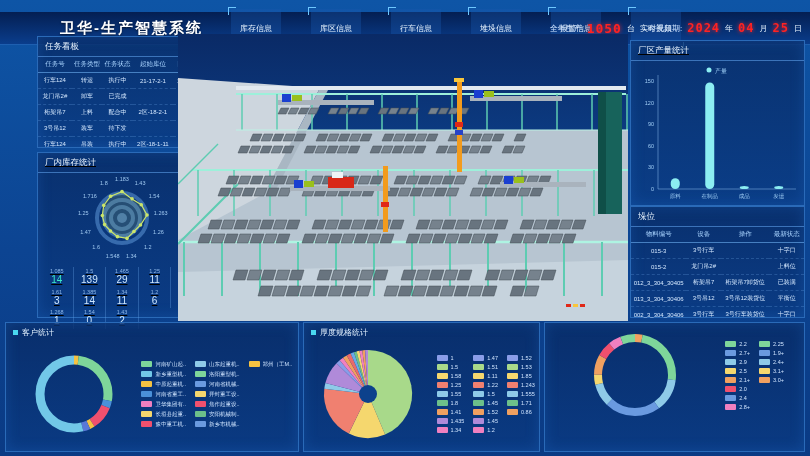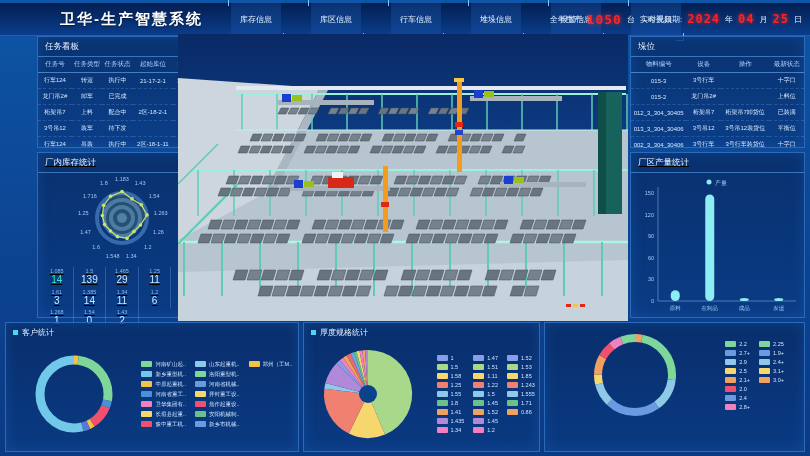--- a/index.html
+++ b/index.html
@@ -1,20 +1,20 @@
 <!DOCTYPE html>
 <html><head>
 <meta charset="utf-8">
 <style>
   html,body{margin:0;padding:0;background:#082f68;}
   body{width:810px;height:456px;position:relative;overflow:hidden;
        font-family:"Liberation Sans",sans-serif;
        background:linear-gradient(180deg,#0e55a6 0%,#0c4492 55%,#0a3a84 100%);}
   
-  .header{position:absolute;left:0;top:3px;right:0;height:32px;
+  .header{position:absolute;left:0;top:12px;right:0;height:32px;
           background:linear-gradient(180deg,#041f52,#0a3d8c);
           border-bottom:1px solid #1e5fb0;display:flex;align-items:center;}
   .app-title{margin-left:60px;font-size:15px;font-weight:bold;color:#ffffff;
              letter-spacing:2px;text-shadow:0 1px 2px rgba(0,0,0,.6);white-space:nowrap;}
   .nav{display:flex;gap:30px;margin-left:28px;}
   .nav-btn{position:relative;padding:14px 9px;font-size:8px;color:#e8f4ff;cursor:pointer;
            background:rgba(25,90,175,.35);white-space:nowrap;}
   .nav-btn::before{content:"";position:absolute;left:-3px;top:-2px;width:7px;height:7px;
            border-left:1px solid #6fc8ff;border-top:1px solid #6fc8ff;}
   .nav-btn::after{content:"";position:absolute;right:-3px;bottom:-2px;width:7px;height:7px;
@@ -522,73 +522,20 @@
     <rect x="277" y="88" width="8" height="5" fill="#e02818"></rect>
     <rect x="277" y="96" width="8" height="5" fill="#2743c8"></rect>
     <rect x="205" y="132" width="5" height="66" fill="#f29b1d"></rect>
     <rect x="203" y="168" width="8" height="5" fill="#e02818"></rect>
     <rect x="388" y="270" width="5" height="3" fill="#e02818"></rect>
     <rect x="395" y="270" width="5" height="3" fill="#f8c63c"></rect>
     <rect x="402" y="270" width="5" height="3" fill="#e02818"></rect>
   </svg>
 
 <div class="right-col">
-  <div class="panel p-slots">
-    <div class="panel-h">垛位</div>
-    <div id="slotTable">
-        <table>
-          <colgroup>
-            <col style="width: 32%;">
-            <col style="width: 20%;">
-            <col style="width: 28%;">
-            <col style="width: 20%;">
-          </colgroup>
-          <thead>
-            <tr>
-              <th>物料编号</th>
-              <th>设备</th>
-              <th>操作</th>
-              <th>最新状态</th>
-            </tr>
-          </thead>
-          <tbody>
-            <tr>
-              <td>015-3</td>
-              <td>3号行车</td>
-              <td></td>
-              <td>十字口</td>
-            </tr>
-            <tr>
-              <td>015-2</td>
-              <td>龙门吊2#</td>
-              <td></td>
-              <td>上料位</td>
-            </tr>
-            <tr>
-              <td>012_3_304_30405</td>
-              <td>桁架吊7</td>
-              <td>桁架吊7卸货位</td>
-              <td>已装满</td>
-            </tr>
-            <tr>
-              <td>013_3_304_30406</td>
-              <td>3号吊12</td>
-              <td>3号吊12装货位</td>
-              <td>平衡位</td>
-            </tr>
-            <tr>
-              <td>002_3_304_30406</td>
-              <td>3号行车</td>
-              <td>3号行车装货位</td>
-              <td>十字口</td>
-            </tr>
-          </tbody>
-        </table>
-      </div>
-  </div>
   <div class="panel p-prod">
     <div class="panel-h">厂区产量统计</div>
     <svg id="prodChart" width="173" height="146" viewBox="0 0 173 146">
         <circle cx="78" cy="9" r="2.5" fill="#8ceef2"></circle>
         <text x="84" y="11.5" font-size="6" fill="#9fd0f8">产量</text>
         <line x1="27" y1="14" x2="27" y2="128" stroke="rgba(140,190,240,.5)" stroke-width="1"></line>
         <line x1="27" y1="128" x2="165" y2="128" stroke="rgba(140,190,240,.5)" stroke-width="1"></line>
         <text x="23" y="22" text-anchor="end" font-size="5.5" fill="#9fcdf5">150</text>
         <text x="23" y="43.60000000000001" text-anchor="end" font-size="5.5" fill="#9fcdf5">120</text>
         <text x="23" y="65.2" text-anchor="end" font-size="5.5" fill="#9fcdf5">90</text>
@@ -597,20 +544,73 @@
         <text x="23" y="130" text-anchor="end" font-size="5.5" fill="#9fcdf5">0</text>
         <rect x="39.75" y="117.2" width="9" height="10.799999999999999" rx="4.5" fill="#8ceef2"></rect>
         <text x="44.25" y="137" text-anchor="middle" font-size="5.5" fill="#9fcdf5">原料</text>
         <rect x="74.25" y="21.439999999999998" width="9" height="106.56" rx="4.5" fill="#8ceef2"></rect>
         <text x="78.75" y="137" text-anchor="middle" font-size="5.5" fill="#9fcdf5">在制品</text>
         <rect x="108.75" y="125" width="9" height="3" rx="4.5" fill="#8ceef2"></rect>
         <text x="113.25" y="137" text-anchor="middle" font-size="5.5" fill="#9fcdf5">成品</text>
         <rect x="143.25" y="125" width="9" height="3" rx="4.5" fill="#8ceef2"></rect>
         <text x="147.75" y="137" text-anchor="middle" font-size="5.5" fill="#9fcdf5">发运</text>
       </svg>
+  </div>
+  <div class="panel p-slots">
+    <div class="panel-h">垛位</div>
+    <div id="slotTable">
+        <table>
+          <colgroup>
+            <col style="width: 32%;">
+            <col style="width: 20%;">
+            <col style="width: 28%;">
+            <col style="width: 20%;">
+          </colgroup>
+          <thead>
+            <tr>
+              <th>物料编号</th>
+              <th>设备</th>
+              <th>操作</th>
+              <th>最新状态</th>
+            </tr>
+          </thead>
+          <tbody>
+            <tr>
+              <td>015-3</td>
+              <td>3号行车</td>
+              <td></td>
+              <td>十字口</td>
+            </tr>
+            <tr>
+              <td>015-2</td>
+              <td>龙门吊2#</td>
+              <td></td>
+              <td>上料位</td>
+            </tr>
+            <tr>
+              <td>012_3_304_30405</td>
+              <td>桁架吊7</td>
+              <td>桁架吊7卸货位</td>
+              <td>已装满</td>
+            </tr>
+            <tr>
+              <td>013_3_304_30406</td>
+              <td>3号吊12</td>
+              <td>3号吊12装货位</td>
+              <td>平衡位</td>
+            </tr>
+            <tr>
+              <td>002_3_304_30406</td>
+              <td>3号行车</td>
+              <td>3号行车装货位</td>
+              <td>十字口</td>
+            </tr>
+          </tbody>
+        </table>
+      </div>
   </div>
 </div>
 
 <div class="bottom">
   <div class="panel bpanel bp1">
     <div class="bp-h">
       <span class="bullet"></span>
       <span>客户统计</span>
     </div>
     <div class="bcontent">

